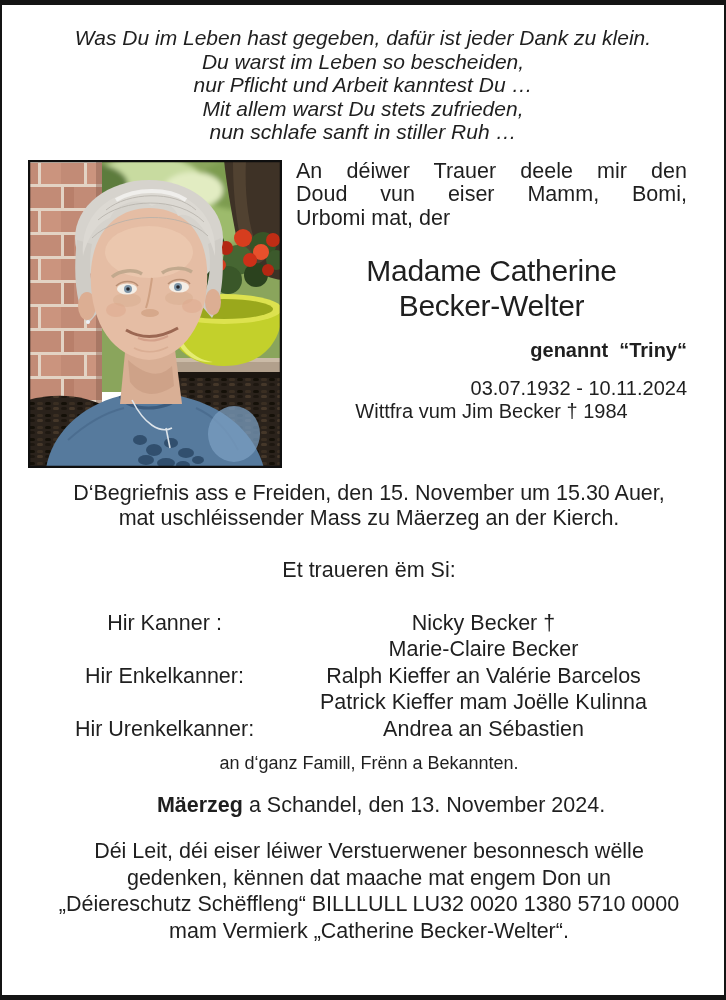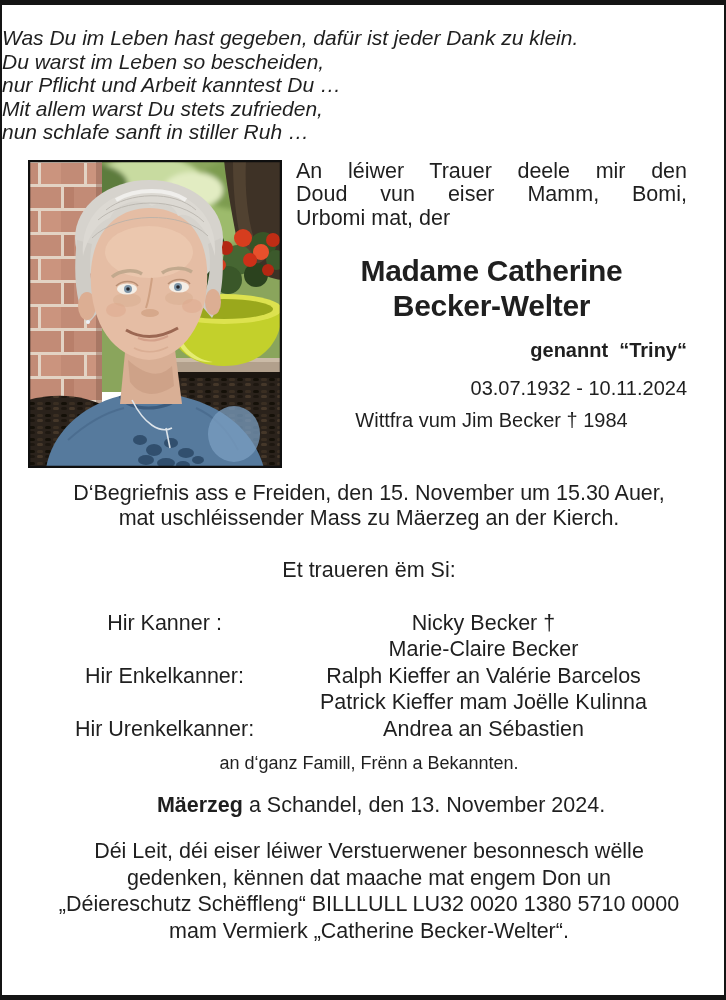--- a/index.html
+++ b/index.html
@@ -10,21 +10,21 @@
     background:#ffffff;
     border:2px solid #141414;
     border-top-width:5px;
     border-bottom-width:5px;
     font-family:"Liberation Sans", sans-serif;
     color:#1f1f1f;
     overflow:hidden;
   }
   .poem {
     margin-top:21px;
-    text-align:left;
+    text-align:center;
     font-style:italic;
     font-size:21px;
     line-height:23.5px;
   }
   .main-row {
     display:flex;
     margin-top:16px;
     padding-left:26px;
     padding-right:37px;
   }
@@ -34,34 +34,34 @@
     flex:1;
     padding-left:14px;
     display:flex;
     flex-direction:column;
   }
   .intro { font-size:21.5px; line-height:23.5px; }
   .intro .just { text-align:justify; text-align-last:justify; }
   .name-block {
     margin-top:23px;
     text-align:center;
-    font-weight:bold;
+    font-weight:normal;
     font-size:30px;
     line-height:35px;
     letter-spacing:-0.3px;
   }
   .nickname {
     margin-top:16px;
     text-align:right;
     font-weight:bold;
     font-size:20px;
     white-space:pre-wrap;
   }
   .dates  { margin-top:15px; text-align:right; font-size:20px; }
-  .widow  { margin-top:9px;  text-align:center; font-size:20px; }
+  .widow  { margin-top:0;  text-align:center; font-size:20px; }
   .body-block { padding-left:48px; padding-right:36px;text-align:center; }
   .funeral { margin-top:13px; font-size:21.5px; line-height:25.5px; }
   .mourn-heading { margin-top:26px; font-size:21.5px; }
   .mourn-table {
     margin-top:27px;
     display:grid;
     grid-template-columns:229px 1fr;
     font-size:21.5px;
     line-height:26.5px;
   }
@@ -220,21 +220,21 @@
         <path d="M98,170 Q122,184 150,168" stroke="#9b6752" stroke-width="3" fill="none"></path>
         <path d="M110,178 Q124,184 140,176" stroke="#c88d7a" stroke-width="2" fill="none" opacity="0.6"></path>
         <path d="M106,188 Q122,196 140,187" stroke="#cfa083" stroke-width="1.5" fill="none" opacity="0.5"></path>
 
         <rect x="1" y="1" width="252" height="306" fill="none" stroke="#0f0f0f" stroke-width="2.5"></rect>
       </svg>
     </div>
 
     <div class="right-col">
       <div class="intro">
-        <div class="just">An léiwer Trauer deele mir den</div>
+        <div class="just">An déiwer Trauer deele mir den</div>
         <div class="just">Doud vun eiser Mamm, Bomi,</div>
         <div>Urbomi mat, der</div>
       </div>
       <div class="name-block">
         <div>Madame Catherine</div>
         <div>Becker-Welter</div>
       </div>
       <div class="nickname">genannt  “Triny“</div>
       <div class="dates">03.07.1932 - 10.11.2024</div>
       <div class="widow">Wittfra vum Jim Becker † 1984</div>

